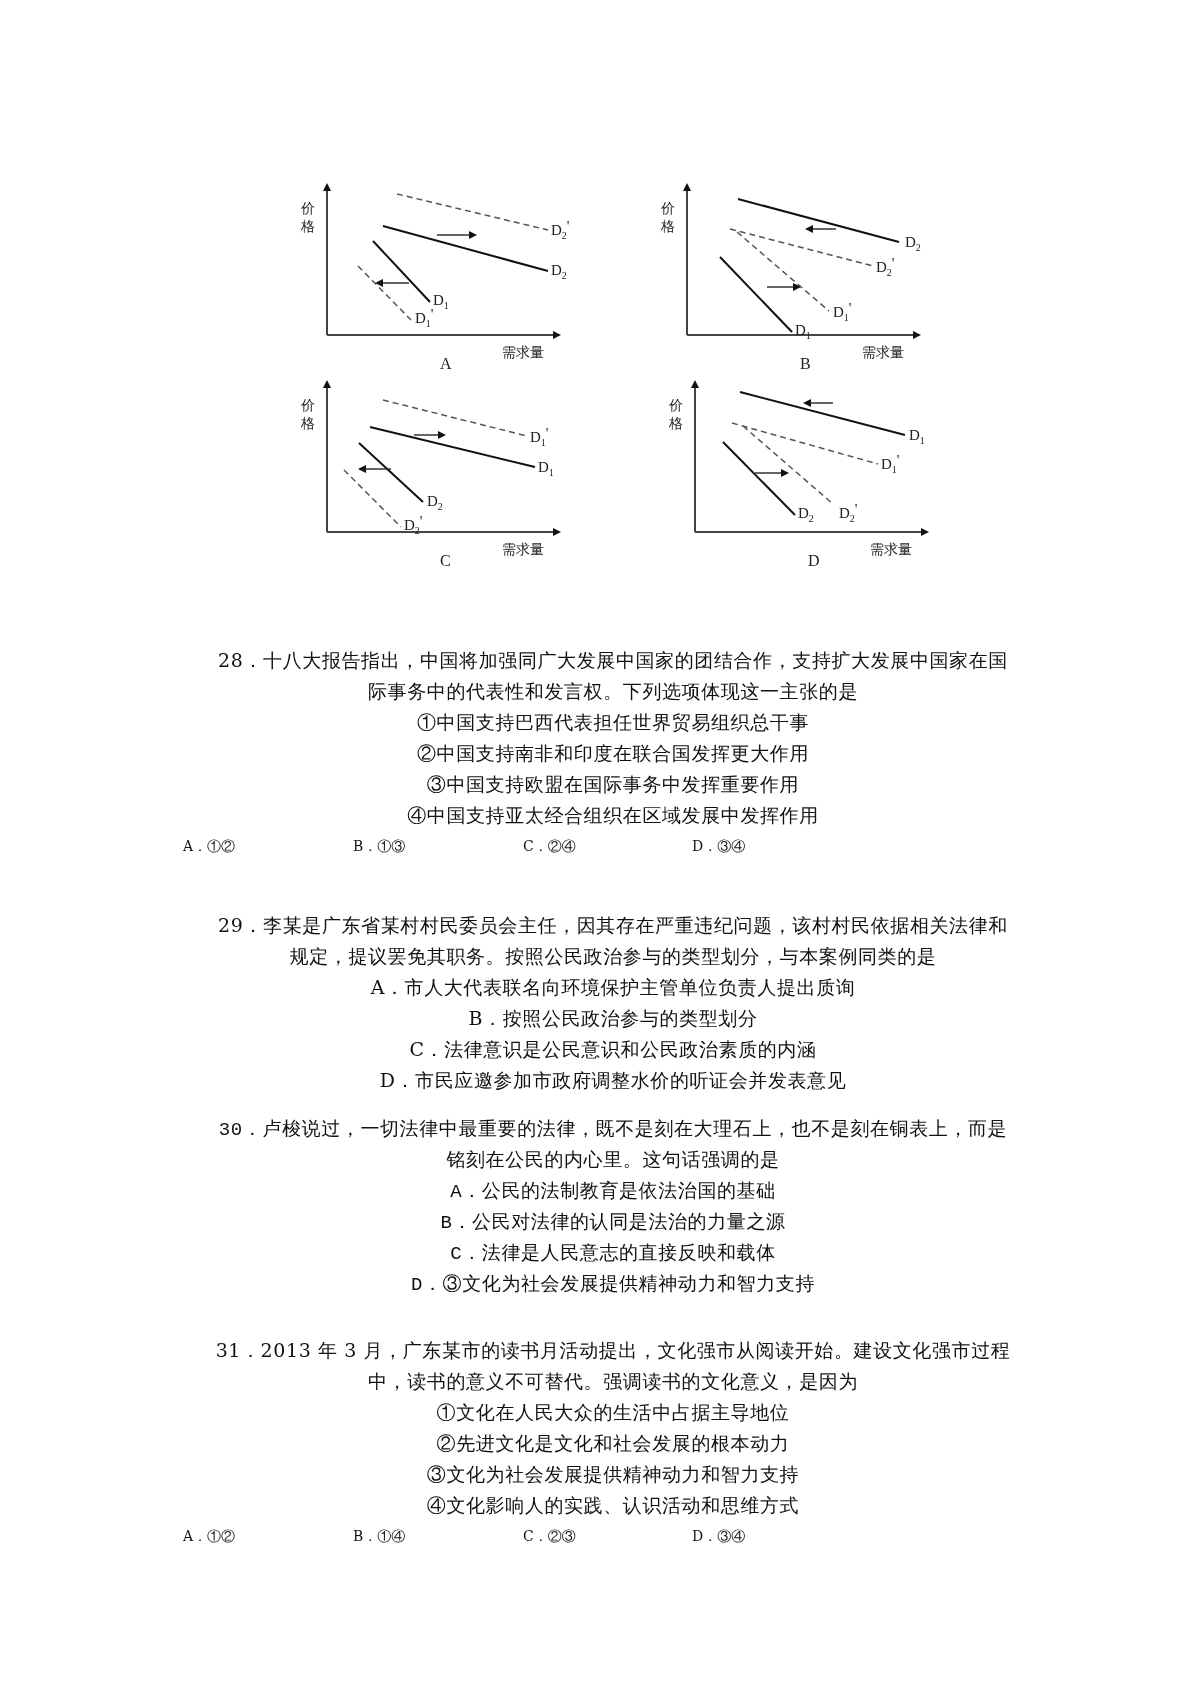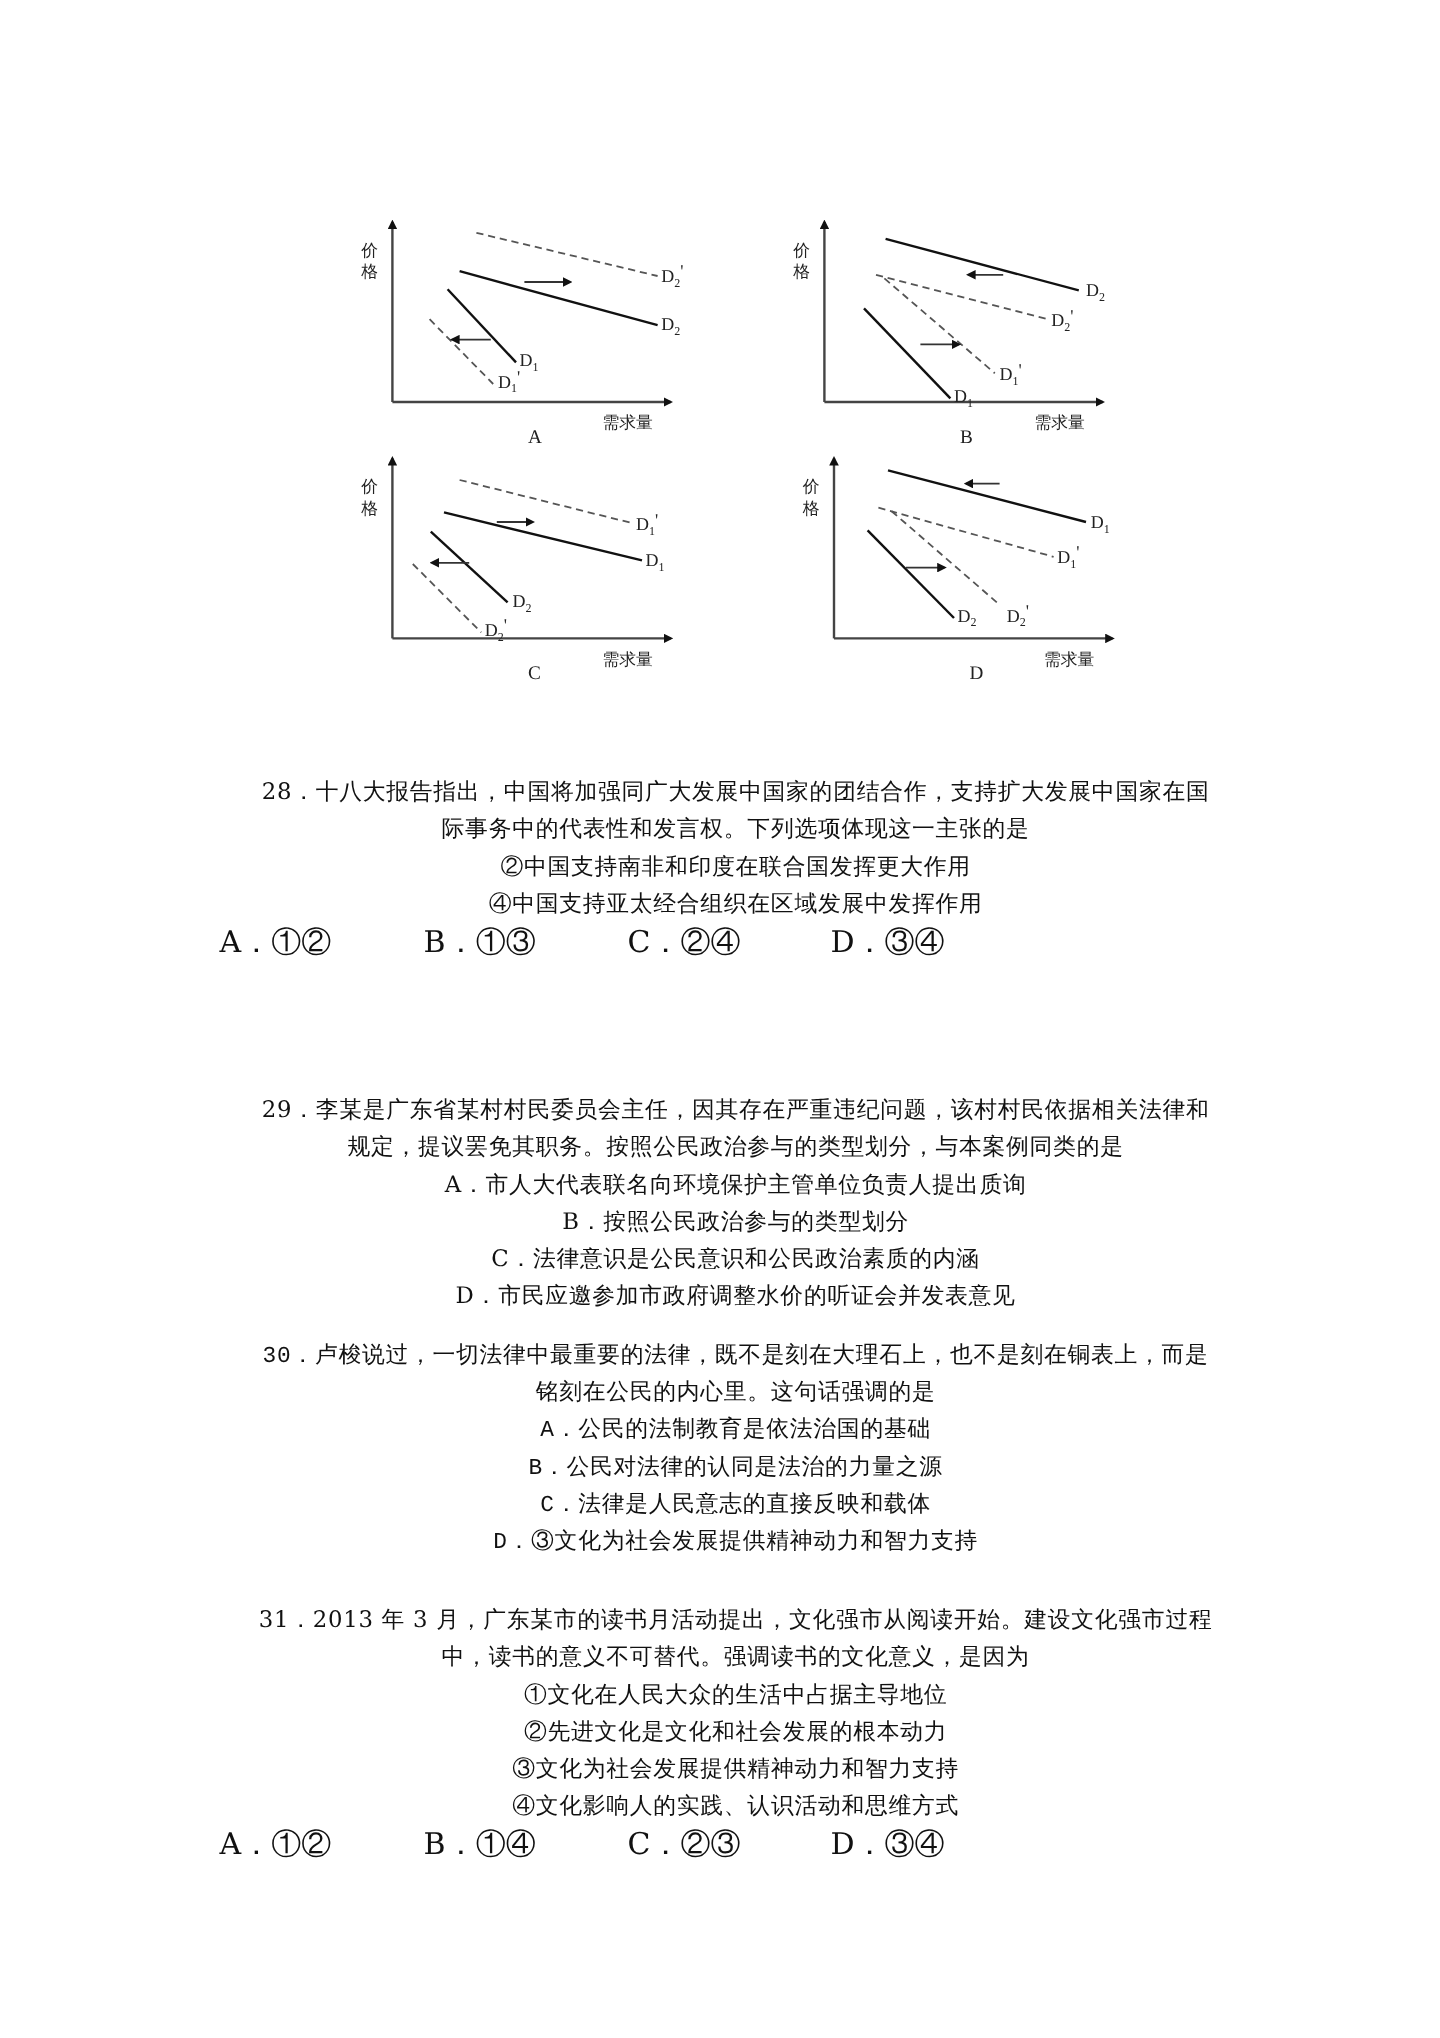--- a/index.html
+++ b/index.html
@@ -6,21 +6,21 @@
   body { width: 1200px; height: 1698px; position: relative; overflow: hidden;
          font-family: "DejaVu Serif", "Liberation Serif", serif; color: #111; }
   #diagrams { position: absolute; left: 0; top: 0; width: 1200px; height: 600px; }
   .axis-label { font-size: 14px; fill: #222; font-family: "DejaVu Sans", sans-serif; }
   .curve-label { font-size: 15px; fill: #222; font-family: "Liberation Serif", serif; }
   .sub { font-size: 10px; }
   .panel-label { font-size: 16px; fill: #222; font-family: "Liberation Serif", serif; }
   .q { position: absolute; left: 183px; width: 860px; }
   .line { height: 31px; line-height: 31px; font-size: 19px; white-space: nowrap;
           letter-spacing: 0.6px; text-align: center; }
-  .opts { position: relative; height: 31px; line-height: 31px; font-size: 25px; }
+  .opts { position: relative; height: 31px; line-height: 31px; font-size: 14px; }
   .opts span { position: absolute; top: 0; white-space: nowrap; }
 </style>
 </head>
 <body>
 
 <svg id="diagrams" xmlns="http://www.w3.org/2000/svg" width="1200" height="600" viewBox="0 0 1200 600">
   <defs>
     <marker id="arrowhead" markerWidth="8" markerHeight="8" refX="6" refY="4" orient="auto" markerUnits="userSpaceOnUse">
       <path d="M0,0 L8,4 L0,8 z" fill="#111"></path>
     </marker>
@@ -97,21 +97,23 @@
         <line x1="833" y1="403" x2="805" y2="403" stroke="#333" stroke-width="1.5" marker-end="url(#arrowhead)"></line>
         <line x1="755" y1="473" x2="787" y2="473" stroke="#333" stroke-width="1.5" marker-end="url(#arrowhead)"></line>
         <text x="808" y="566" class="panel-label">D</text>
       </g>
     </g>
 </svg>
 
 <div class="q" style="top:645px;">
   <div class="line">28．十八大报告指出，中国将加强同广大发展中国家的团结合作，支持扩大发展中国家在国</div>
   <div class="line">际事务中的代表性和发言权。下列选项体现这一主张的是</div>
+  <div class="line">①中国支持巴西代表担任世界贸易组织总干事</div>
   <div class="line">②中国支持南非和印度在联合国发挥更大作用</div>
+  <div class="line">③中国支持欧盟在国际事务中发挥重要作用</div>
   <div class="line">④中国支持亚太经合组织在区域发展中发挥作用</div>
   <div class="opts">
     <span style="left:0px">A．①②</span>
     <span style="left:170px">B．①③</span>
     <span style="left:340px">C．②④</span>
     <span style="left:509px">D．③④</span>
   </div>
 </div>
 
 <div class="q" style="top:910px;">

